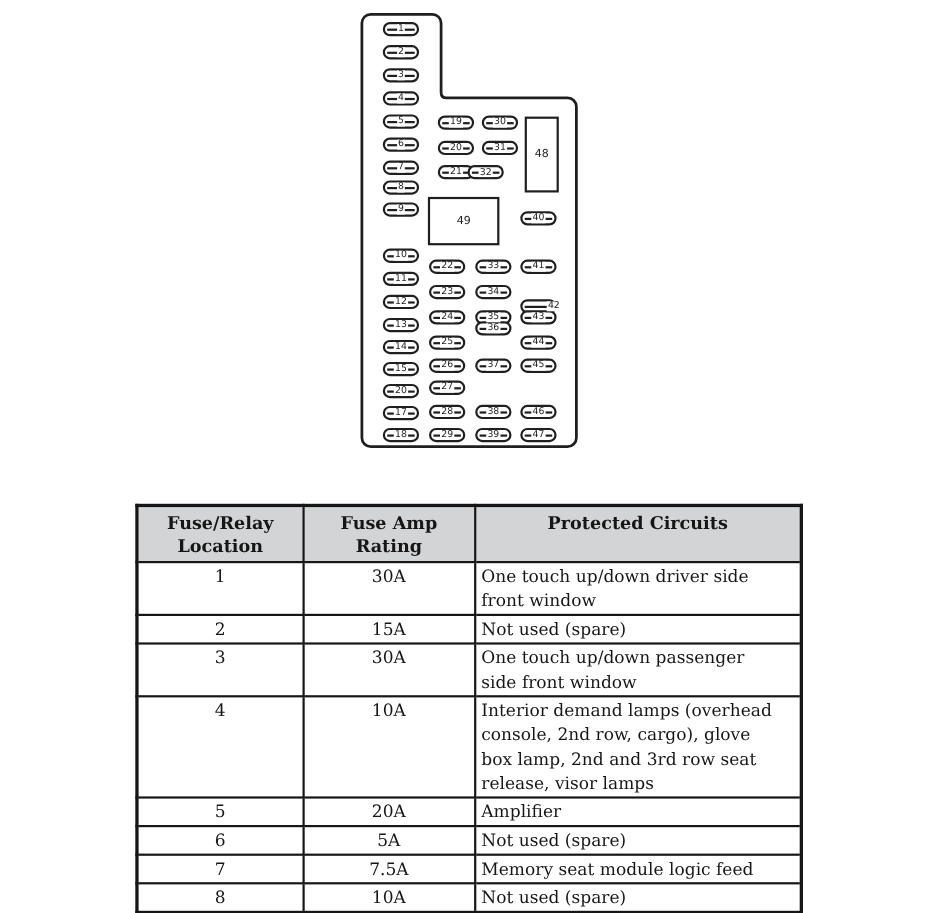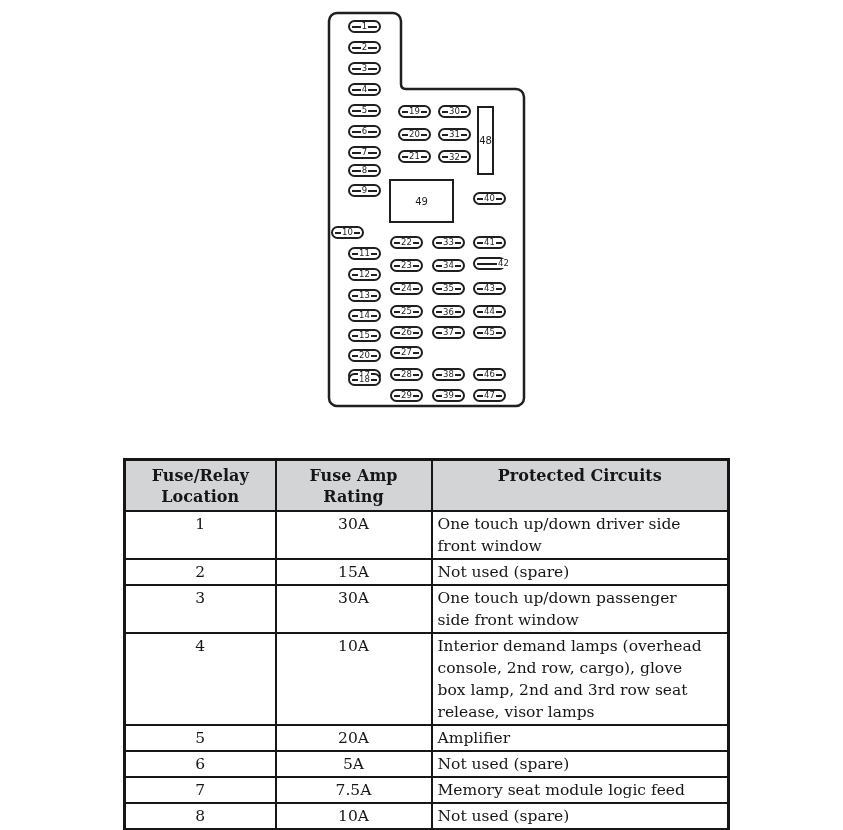--- a/index.html
+++ b/index.html
@@ -85,21 +85,21 @@
         </div>
         <div class="fuse" style="left: 23px; top: 136px;">
           <span>7</span>
         </div>
         <div class="fuse" style="left: 23px; top: 154px;">
           <span>8</span>
         </div>
         <div class="fuse" style="left: 23px; top: 174px;">
           <span>9</span>
         </div>
-        <div class="fuse" style="left: 6px; top: 216px;">
+        <div class="fuse" style="left: 23px; top: 216px;">
           <span>10</span>
         </div>
         <div class="fuse" style="left: 23px; top: 237px;">
           <span>11</span>
         </div>
         <div class="fuse" style="left: 23px; top: 258px;">
           <span>12</span>
         </div>
         <div class="fuse" style="left: 23px; top: 279px;">
           <span>13</span>
@@ -109,21 +109,21 @@
         </div>
         <div class="fuse" style="left: 23px; top: 319px;">
           <span>15</span>
         </div>
         <div class="fuse" style="left: 23px; top: 339px;">
           <span>20</span>
         </div>
         <div class="fuse" style="left: 23px; top: 359px;">
           <span>17</span>
         </div>
-        <div class="fuse" style="left: 23px; top: 363px; justify-content: center;">
+        <div class="fuse" style="left: 23px; top: 379px; justify-content: center;">
           <span>18</span>
         </div>
         <div class="fuse" style="left: 73px; top: 95px;">
           <span>19</span>
         </div>
         <div class="fuse" style="left: 73px; top: 118px;">
           <span>20</span>
         </div>
         <div class="fuse" style="left: 73px; top: 140px;">
           <span>21</span>
@@ -151,69 +151,69 @@
         </div>
         <div class="fuse" style="left: 65px; top: 379px;">
           <span>29</span>
         </div>
         <div class="fuse" style="left: 113px; top: 95px;">
           <span>30</span>
         </div>
         <div class="fuse" style="left: 113px; top: 118px;">
           <span>31</span>
         </div>
-        <div class="fuse" style="left: 113px; top: 140px; align-items: flex-end;">
+        <div class="fuse" style="left: 100px; top: 140px; align-items: flex-end;">
           <span>32</span>
         </div>
         <div class="fuse" style="left: 107px; top: 226px;">
           <span>33</span>
         </div>
         <div class="fuse" style="left: 107px; top: 249px;">
           <span>34</span>
         </div>
         <div class="fuse" style="left: 107px; top: 272px;">
           <span>35</span>
         </div>
-        <div class="fuse" style="left: 107px; top: 295px; align-items: flex-end;">
+        <div class="fuse" style="left: 107px; top: 282px;">
           <span>36</span>
         </div>
         <div class="fuse" style="left: 107px; top: 316px;">
           <span>37</span>
         </div>
         <div class="fuse" style="left: 107px; top: 358px;">
           <span>38</span>
         </div>
         <div class="fuse" style="left: 107px; top: 379px;">
           <span>39</span>
         </div>
         <div class="fuse" style="left: 148px; top: 182px;">
           <span>40</span>
         </div>
         <div class="fuse" style="left: 148px; top: 226px;">
           <span>41</span>
         </div>
-        <div class="fuse" style="left: 148px; top: 247px; padding-left: 28px;">
+        <div class="fuse" style="left: 148px; top: 262px; padding-left: 28px;">
           <span>42</span>
         </div>
         <div class="fuse" style="left: 148px; top: 272px;">
           <span>43</span>
         </div>
         <div class="fuse" style="left: 148px; top: 295px;">
           <span>44</span>
         </div>
         <div class="fuse" style="left: 148px; top: 316px; align-items: center;">
           <span>45</span>
         </div>
         <div class="fuse" style="left: 148px; top: 358px;">
           <span>46</span>
         </div>
         <div class="fuse" style="left: 148px; top: 379px;">
           <span>47</span>
         </div>
-        <div class="relay" style="left: 152px; top: 96px; width: 17px; height: 69px;">
+        <div class="relay" style="left: 152px; top: 96px; width: 31px; height: 69px;">
           <span>48</span>
         </div>
         <div class="relay" style="left: 64px; top: 169px; width: 65px; height: 44px;">
           <span>49</span>
         </div>
       </div>
   </div>
 
   <table class="fuse-table">
     <colgroup>

